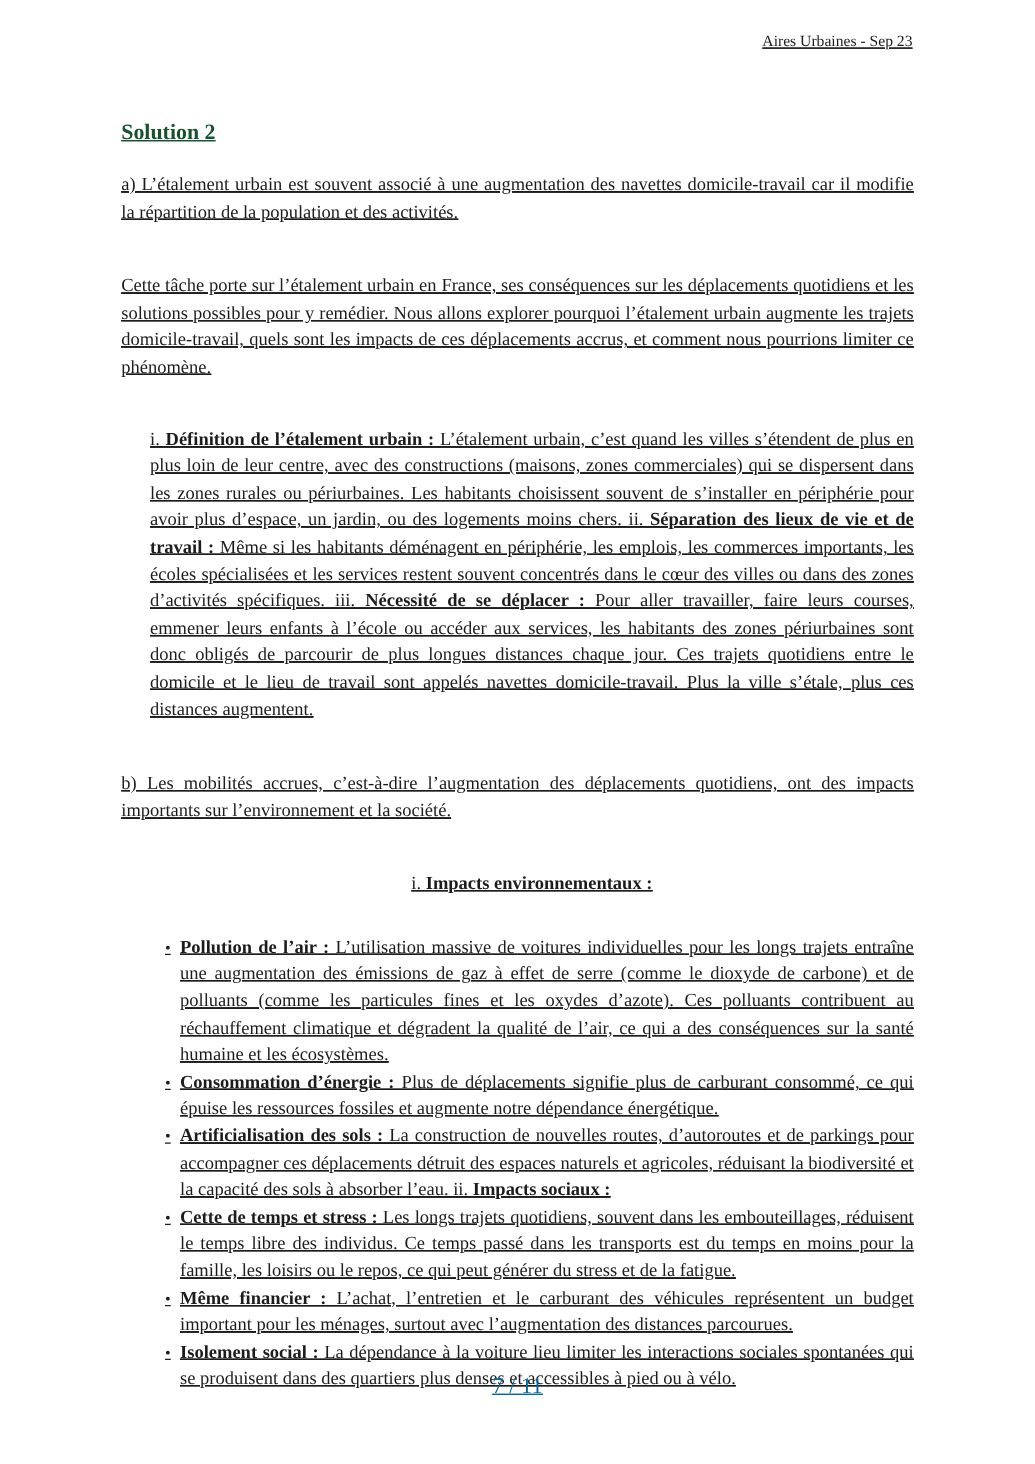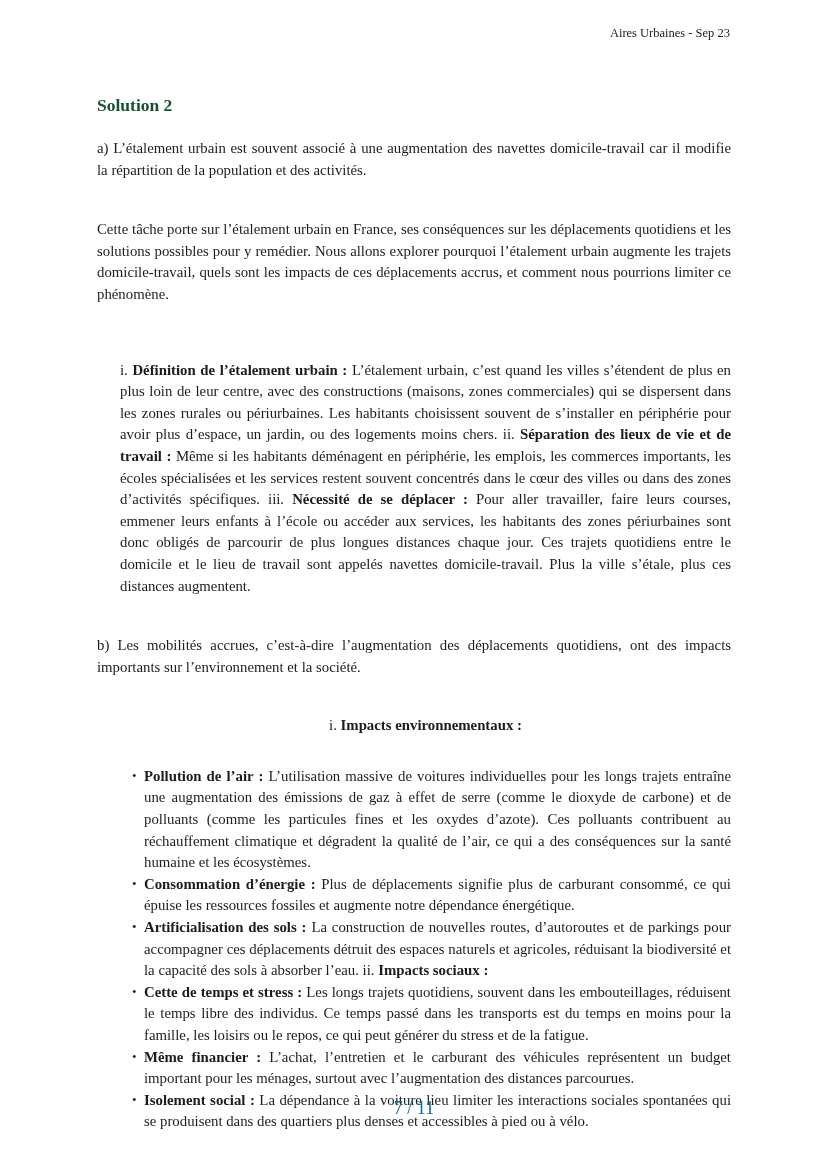--- a/index.html
+++ b/index.html
@@ -1,15 +1,15 @@
 <!DOCTYPE html>
 <html><head>
 <meta charset="utf-8">
 <style>
-  * { margin: 0; padding: 0; box-sizing: border-box; }
+  * { margin: 0; padding: 0; box-sizing: border-box; text-decoration: underline; }
   html, body { background: #ffffff; }
   .page {
     width: 828px;
     height: 1171px;
     position: relative;
     background: #ffffff;
     color: #1c1c1c;
     font-family: "Liberation Serif", "DejaVu Serif", serif;
     overflow: hidden;
   }
@@ -35,21 +35,21 @@
     color: #14532d;
   }
   .block {
     font-size: 14.8px;
     line-height: 21.6px;
     text-align: justify;
     color: #1c1c1c;
   }
   .block-paragraph { margin-top: 38px; }
   #content > .block:first-child { margin-top: 22px; }
-  .block-indented { margin-top: 54px; margin-left: 23px; }
+  .block-indented { margin-top: 36px; margin-left: 23px; }
   .block-indented-heading { margin-top: 37px; margin-left: 23px; text-align: center; }
   .block-bullet {
     position: relative;
     margin-left: 34px;
     padding-left: 13px;
     margin-top: 0;
   }
   .block-indented-heading + .block-bullet { margin-top: 29px; }
   .bullet-marker {
     position: absolute;

